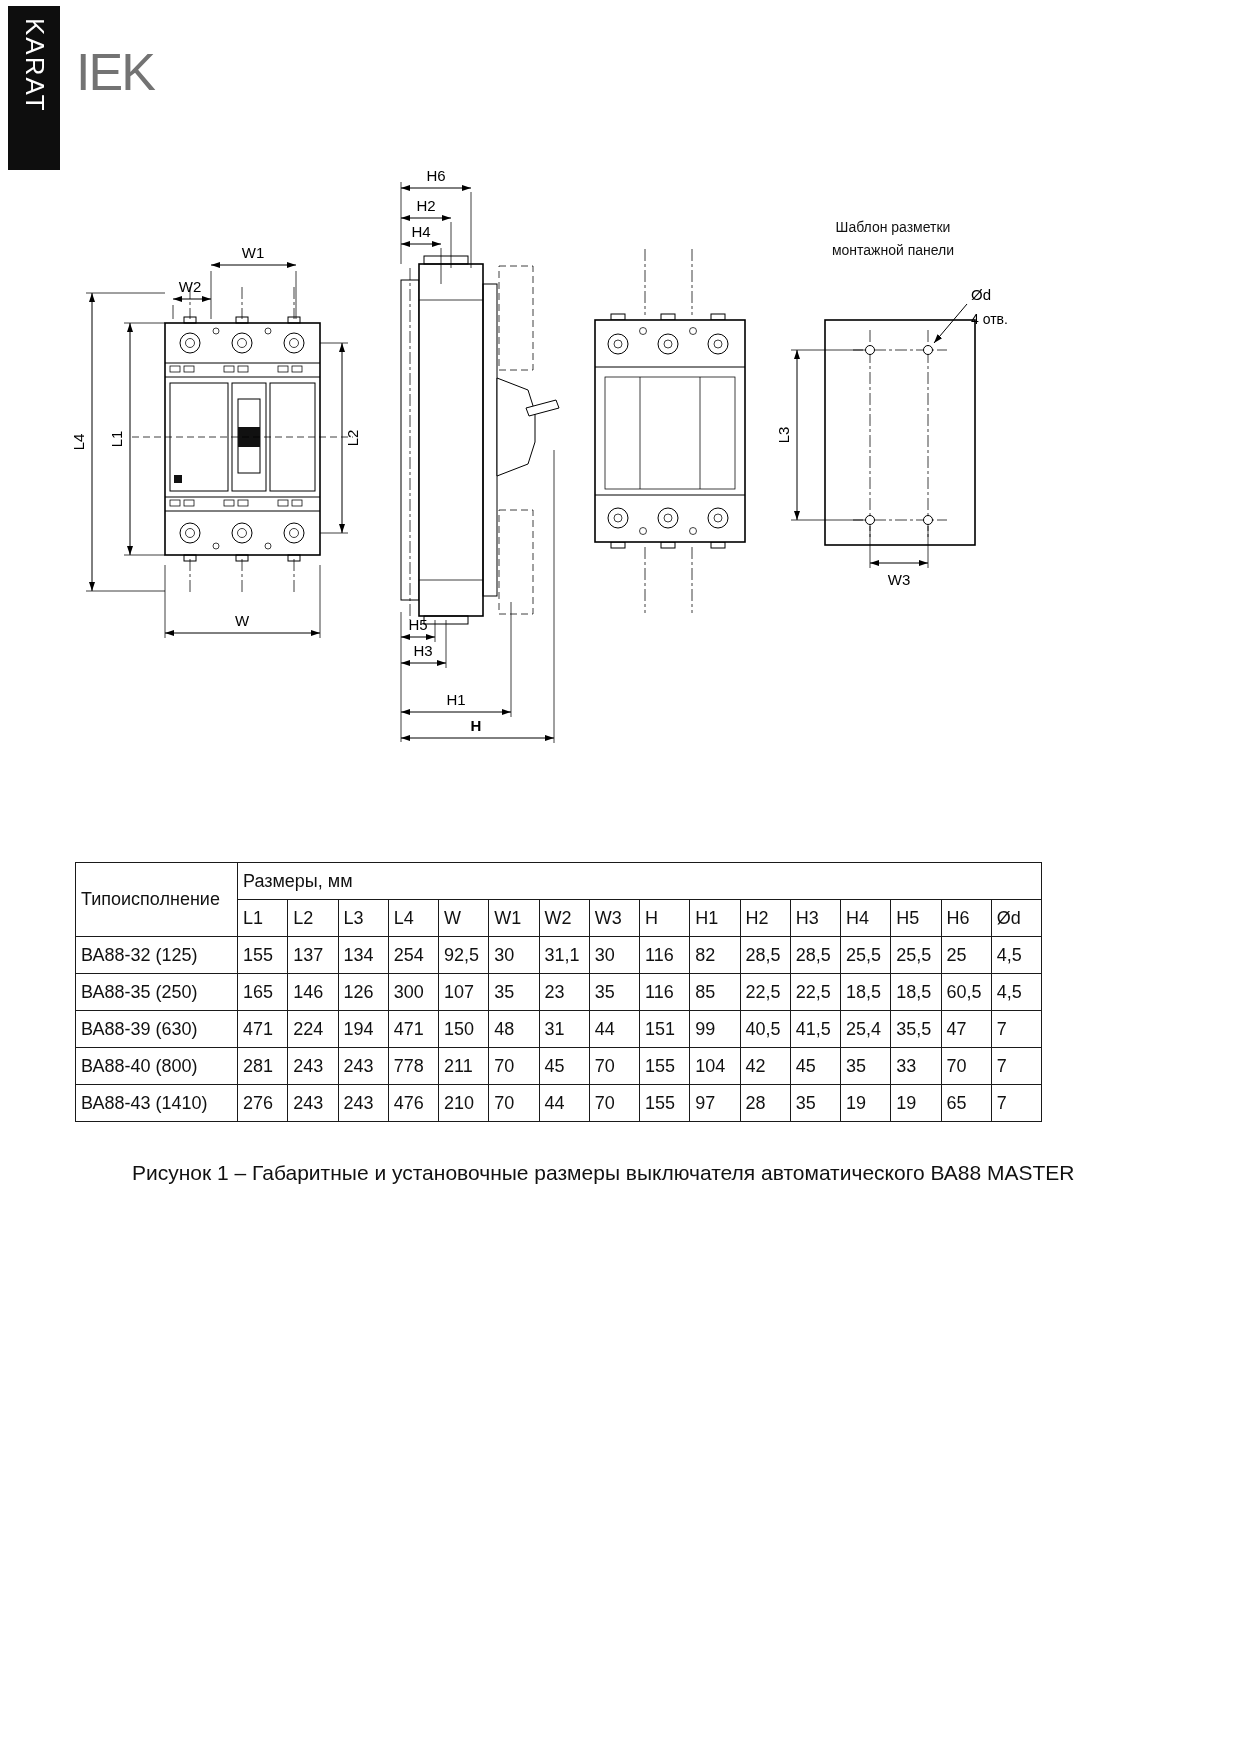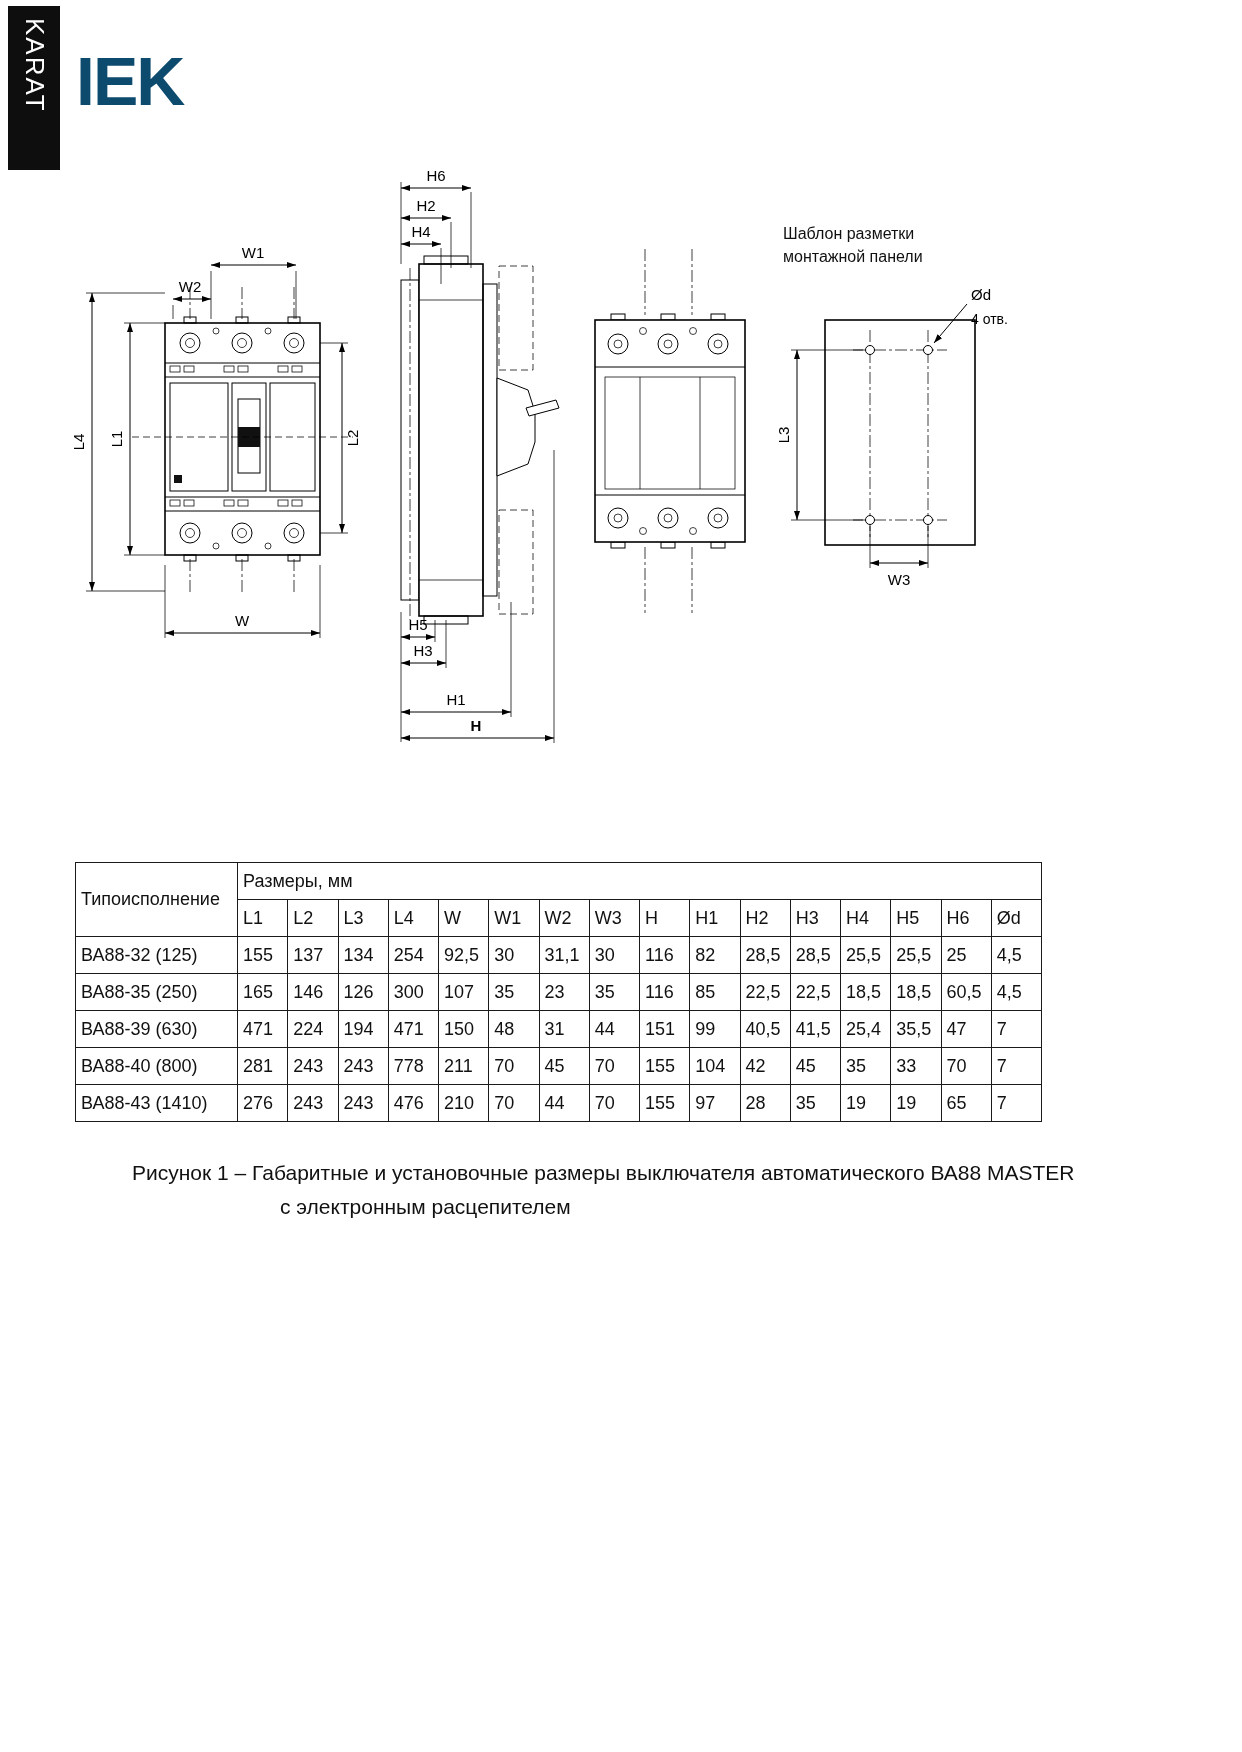--- a/index.html
+++ b/index.html
@@ -4,35 +4,35 @@
 <style>
   * { margin:0; padding:0; box-sizing:border-box; }
   html,body { background:#fff; }
   body { width:1242px; height:1752px; position:relative; font-family:"Liberation Sans",sans-serif; color:#111; }
   .page { position:absolute; left:0; top:0; width:1242px; height:1752px; background:#fff; overflow:hidden; }
 
   .karat { position:absolute; left:8px; top:6px; width:52px; height:164px; background:#0e0e0e; color:#fff;
            display:flex; justify-content:center; }
   .karat span { writing-mode:vertical-rl; font-size:26px; letter-spacing:2px; padding-top:12px; font-weight:500; }
 
-  .logo { position:absolute; left:76px; top:42px; font-size:68px; font-weight:700; letter-spacing:-2px; color:#0c4a6e; }
+  .logo { position:absolute; left:76px; top:42px; font-size:52px; font-weight:400; letter-spacing:-2px; color:#737373; }
 
   svg.drawing { position:absolute; overflow:visible; }
   svg text { font-size:15px; fill:#000; font-family:"Liberation Sans",sans-serif; }
   svg text.bold { font-weight:bold; }
   .thick { stroke:#000; stroke-width:1.6; fill:none; }
   .thin  { stroke:#000; stroke-width:1;   fill:none; }
   .xthin { stroke:#000; stroke-width:.75; fill:none; }
   .dash    { stroke-dasharray:7 4; }
   .dashdot { stroke-dasharray:12 3 3 3; }
   .whitefill { fill:#fff; }
   .blackfill { fill:#111; stroke:none; }
 
-  .tpl-title { position:absolute; left:783px; top:222px; width:220px; 
-               font-size:16px; line-height:23px; }
+  .tpl-title { position:absolute; left:783px; top:216px; width:220px; text-align:center;
+               font-size:14px; line-height:23px; }
 
   table.dims { position:absolute; left:75px; top:862px; width:967px; border-collapse:collapse;
                table-layout:fixed; font-size:18px; }
   .dims th, .dims td { border:1px solid #1a1a1a; text-align:left; vertical-align:middle;
                        padding:2px 5px; height:37px; font-weight:400; white-space:nowrap; overflow:hidden; }
   col.c-type { width:162px; }
 
   .caption { position:absolute; left:95px; top:1156px; font-size:21px; line-height:34px;margin-left:37px; }
   .caption .l2 { padding-left:148px; }
 </style>
@@ -414,16 +414,15 @@
           <td>19</td>
           <td>19</td>
           <td>65</td>
           <td>7</td>
         </tr>
       </tbody>
   </table>
 
   <div class="caption">
     <div class="l1">Рисунок 1 – Габаритные и установочные размеры выключателя автоматического ВА88 MASTER</div>
-    <div class="l2">с электронным расцепителем</div>
   </div>
 
 </div>
 
 </body></html>

